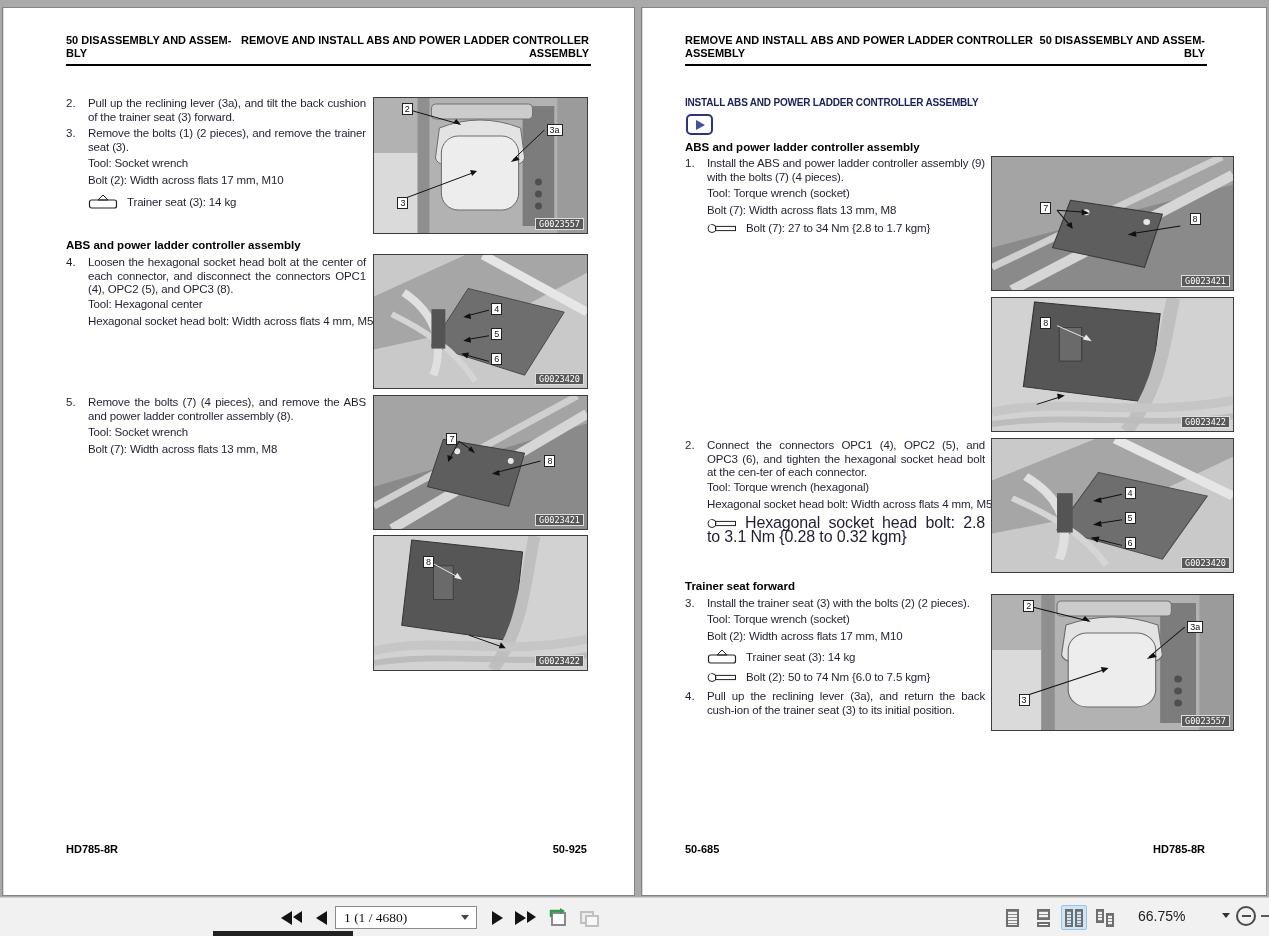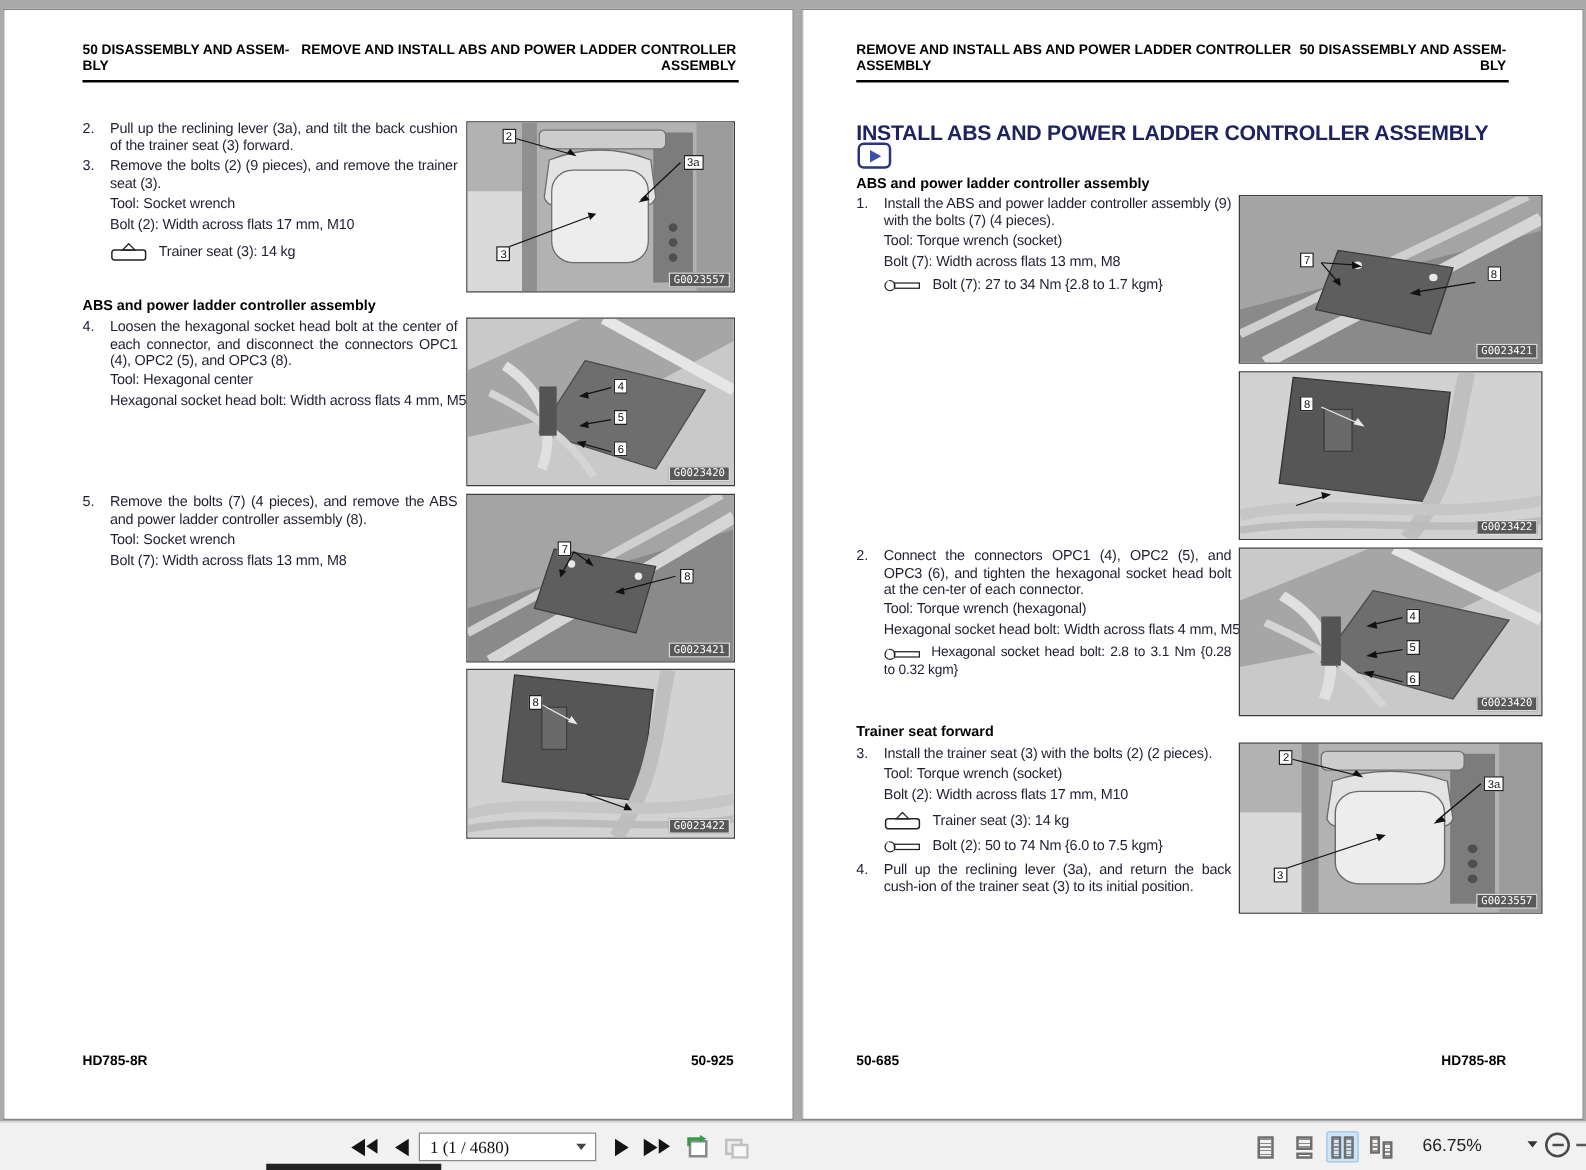--- a/index.html
+++ b/index.html
@@ -21,25 +21,25 @@
 
   .hdr { position:absolute; font-weight:bold; font-size:11px; line-height:13px; color:#000; white-space:pre; }
   .hdr.r { text-align:right; }
   .hrule { position:absolute; height:2px; background:#000; }
 
   .step { position:absolute; display:flex; }
   .step .n { flex:none; width:22px; font-size:11.5px; line-height:13.6px; }
   .step .t { flex:1; font-size:11.5px; line-height:13.6px; text-align:justify; letter-spacing:-0.15px; }
   .sub { position:absolute; font-size:11.5px; line-height:13.6px; letter-spacing:-0.15px; }
   .bheads { position:absolute; font-size:11.5px; font-weight:bold; color:#000; }
-  .title { position:absolute; font-size:17px; font-weight:bold; letter-spacing:-0.2px; color:#1d2260;text-align:right; }
+  .title { position:absolute; font-size:10px; font-weight:bold; letter-spacing:-0.2px; color:#1d2260;text-align:right; }
 
   .iconrow { position:absolute; display:flex; align-items:center; gap:9px; }
   .iconrow .irt { font-size:11.5px; letter-spacing:-0.15px; }
-  .torque-wrap { position:absolute; font-size:11px; line-height:13.8px; text-align:justify; letter-spacing:-0.15px; }
+  .torque-wrap { position:absolute; font-size:16px; line-height:13.8px; text-align:justify; letter-spacing:-0.15px; }
   .torque-wrap svg { float:left; margin:2px 8px 0 0; }
 
   .footer { position:absolute; bottom:40px; font-size:11px; font-weight:bold; color:#000; }
 
   .playbtn {
     position:absolute; width:27px; height:21px; background:#fff;
     border:2px solid #2a3480; border-radius:5px;
     display:flex; align-items:center; justify-content:center; cursor:pointer;
   }
   .playbtn .ptri { width:0; height:0; border-top:5px solid transparent; border-bottom:5px solid transparent; border-left:9px solid #3c50a8; margin-left:2px; }
@@ -96,21 +96,21 @@
   <div class="hdr" style="left:63px; top:26px;"><span>50 DISASSEMBLY AND ASSEM-</span><br><span>BLY</span></div>
   <div class="hdr r" style="right:45px; top:26px;"><span>REMOVE AND INSTALL ABS AND POWER LADDER CONTROLLER</span><br><span>ASSEMBLY</span></div>
   <div class="hrule" style="left:63px; top:56px; width:525px;"></div>
 
   <div class="step" style="left:63px; top:89px; width:300px;">
     <span class="n">2.</span>
     <span class="t">Pull up the reclining lever (3a), and tilt the back cushion of the trainer seat (3) forward.</span>
   </div>
   <div class="step" style="left:63px; top:119px; width:300px;">
     <span class="n">3.</span>
-    <span class="t">Remove the bolts (2) (9 pieces), and remove the trainer seat (3).</span>
+    <span class="t">Remove the bolts (1) (2 pieces), and remove the trainer seat (3).</span>
   </div>
   <div class="sub" style="left:85px; top:149px;">Tool: Socket wrench</div>
   <div class="sub" style="left:85px; top:166px;">Bolt (2): Width across flats 17 mm, M10</div>
   <div class="iconrow" style="left:85px; top:186px;">
     <svg width="30" height="16" viewBox="0 0 30 16">
       <path d="M15 1 L20 6 H10 Z" fill="none" stroke="#222" stroke-width="1"></path>
       <rect x="1.5" y="6" width="27" height="8" rx="2" fill="none" stroke="#222" stroke-width="1.2"></rect>
     </svg>
     <span class="irt">Trainer seat (3): 14 kg</span>
   </div>

